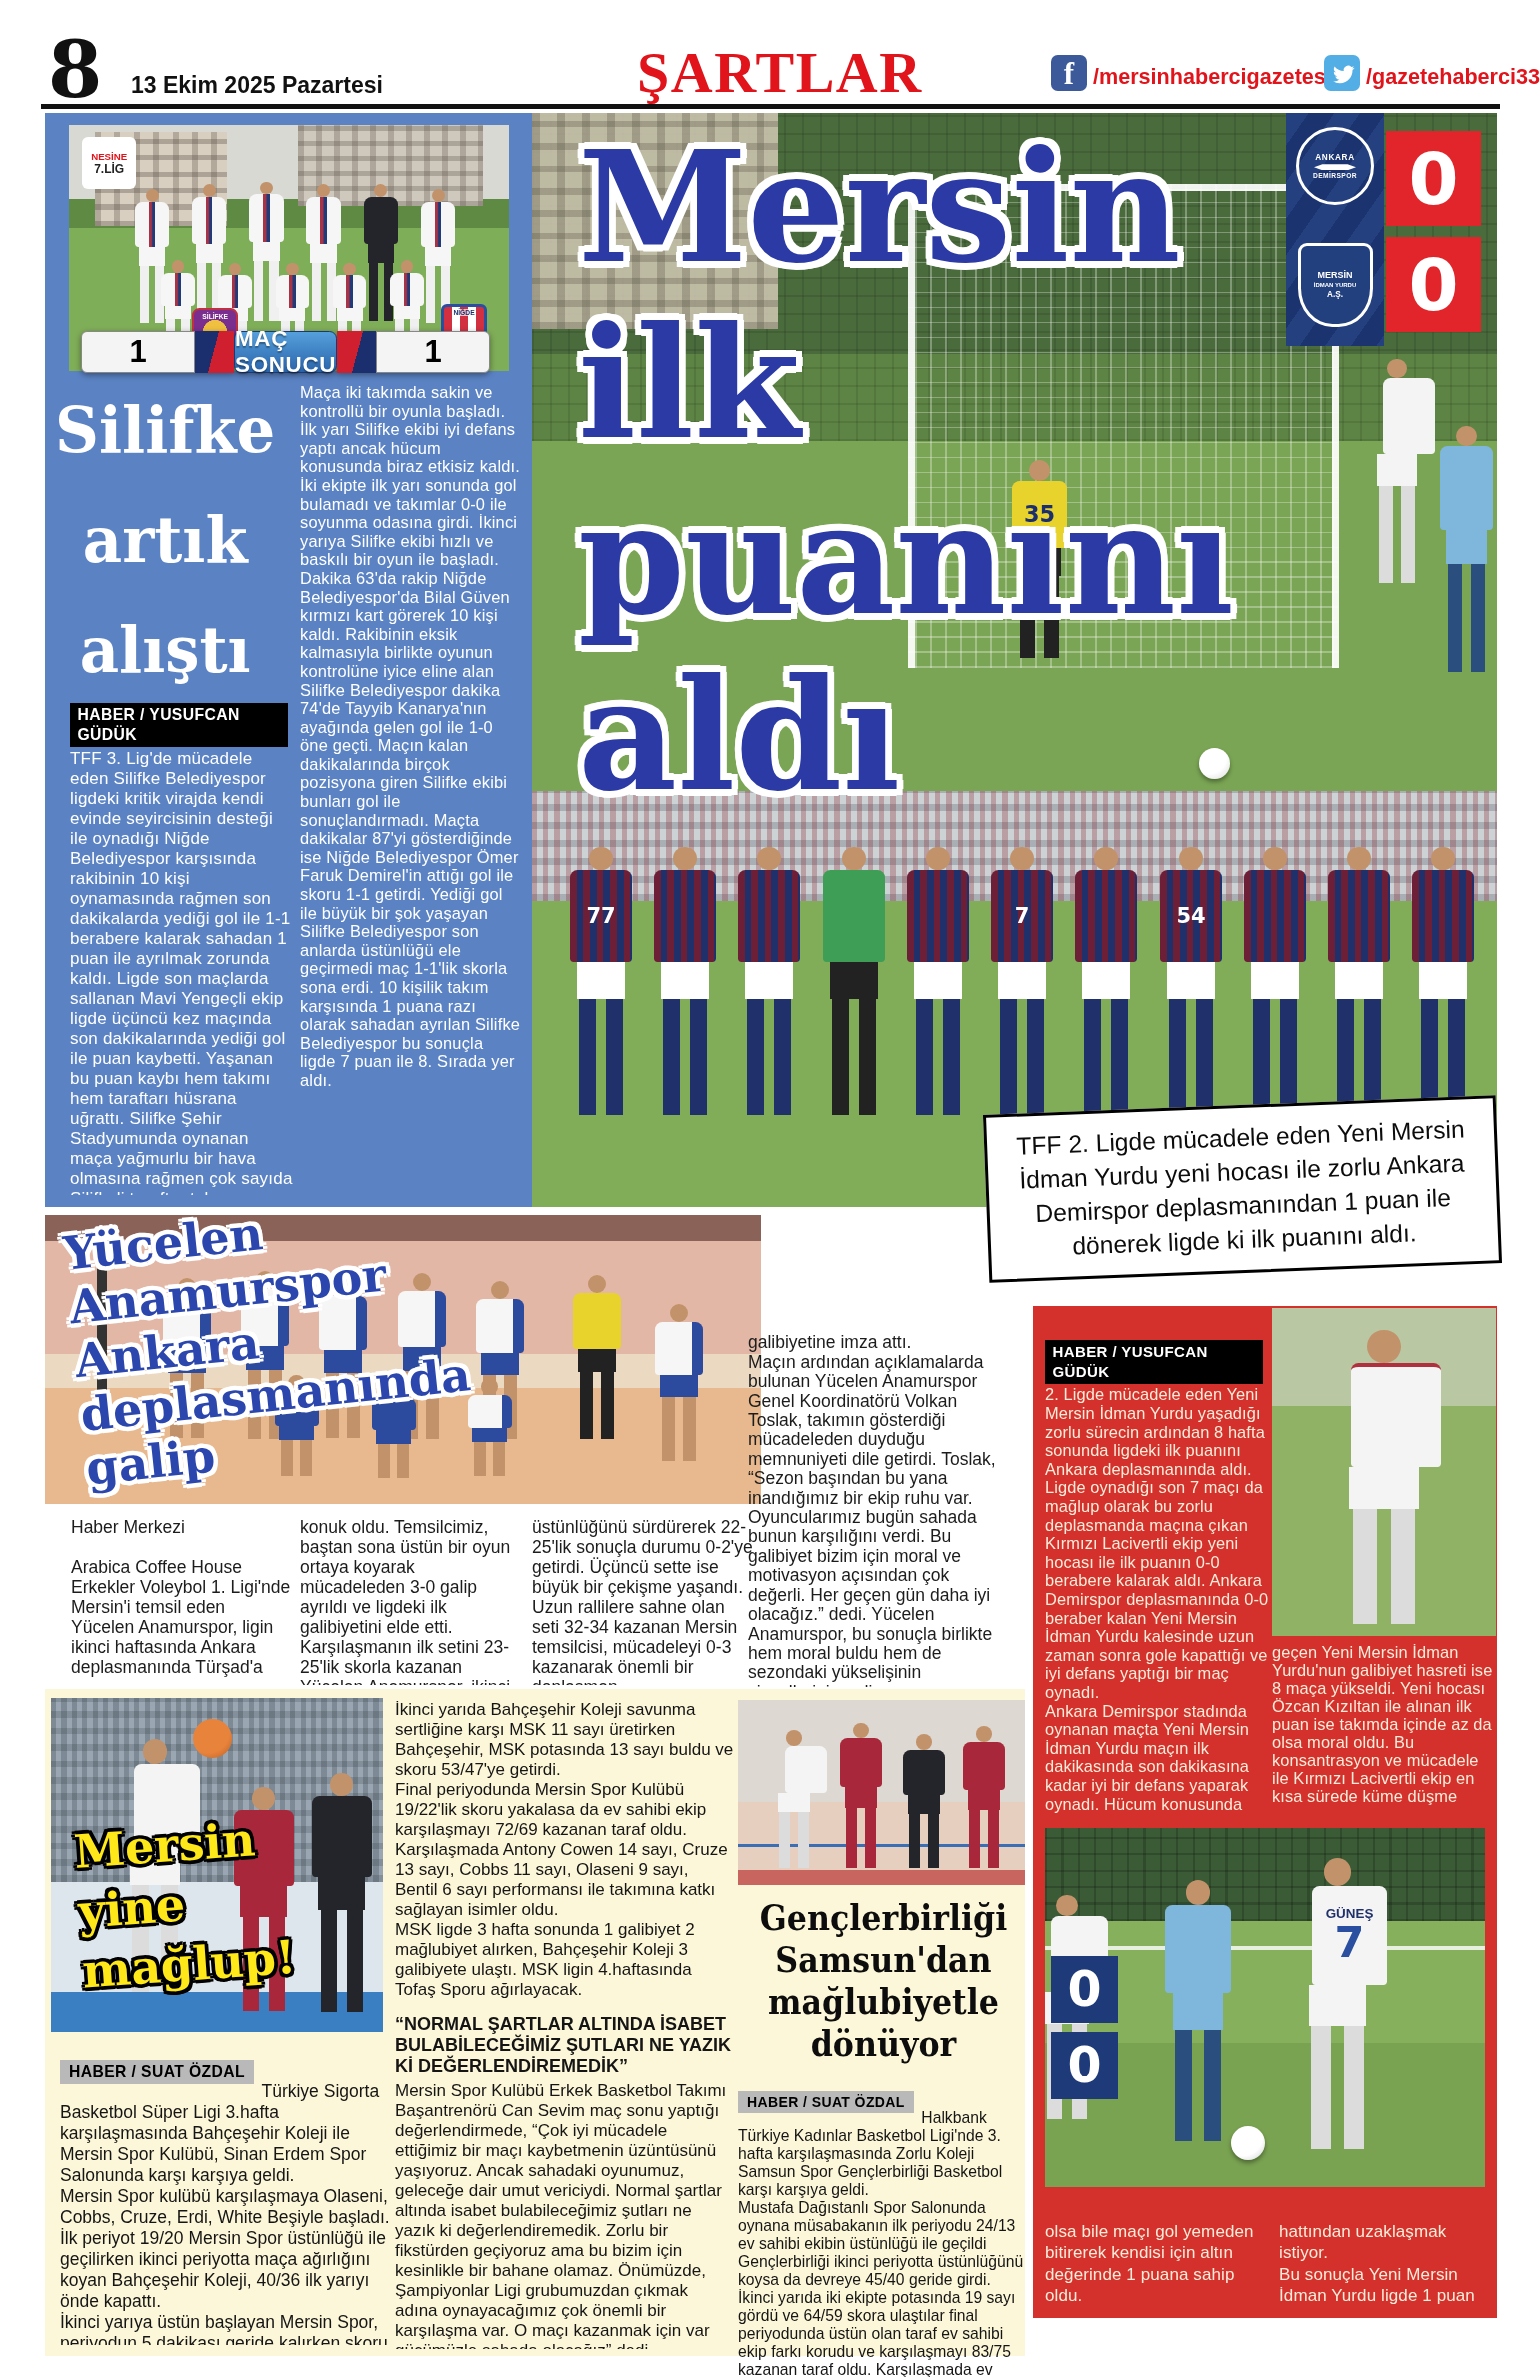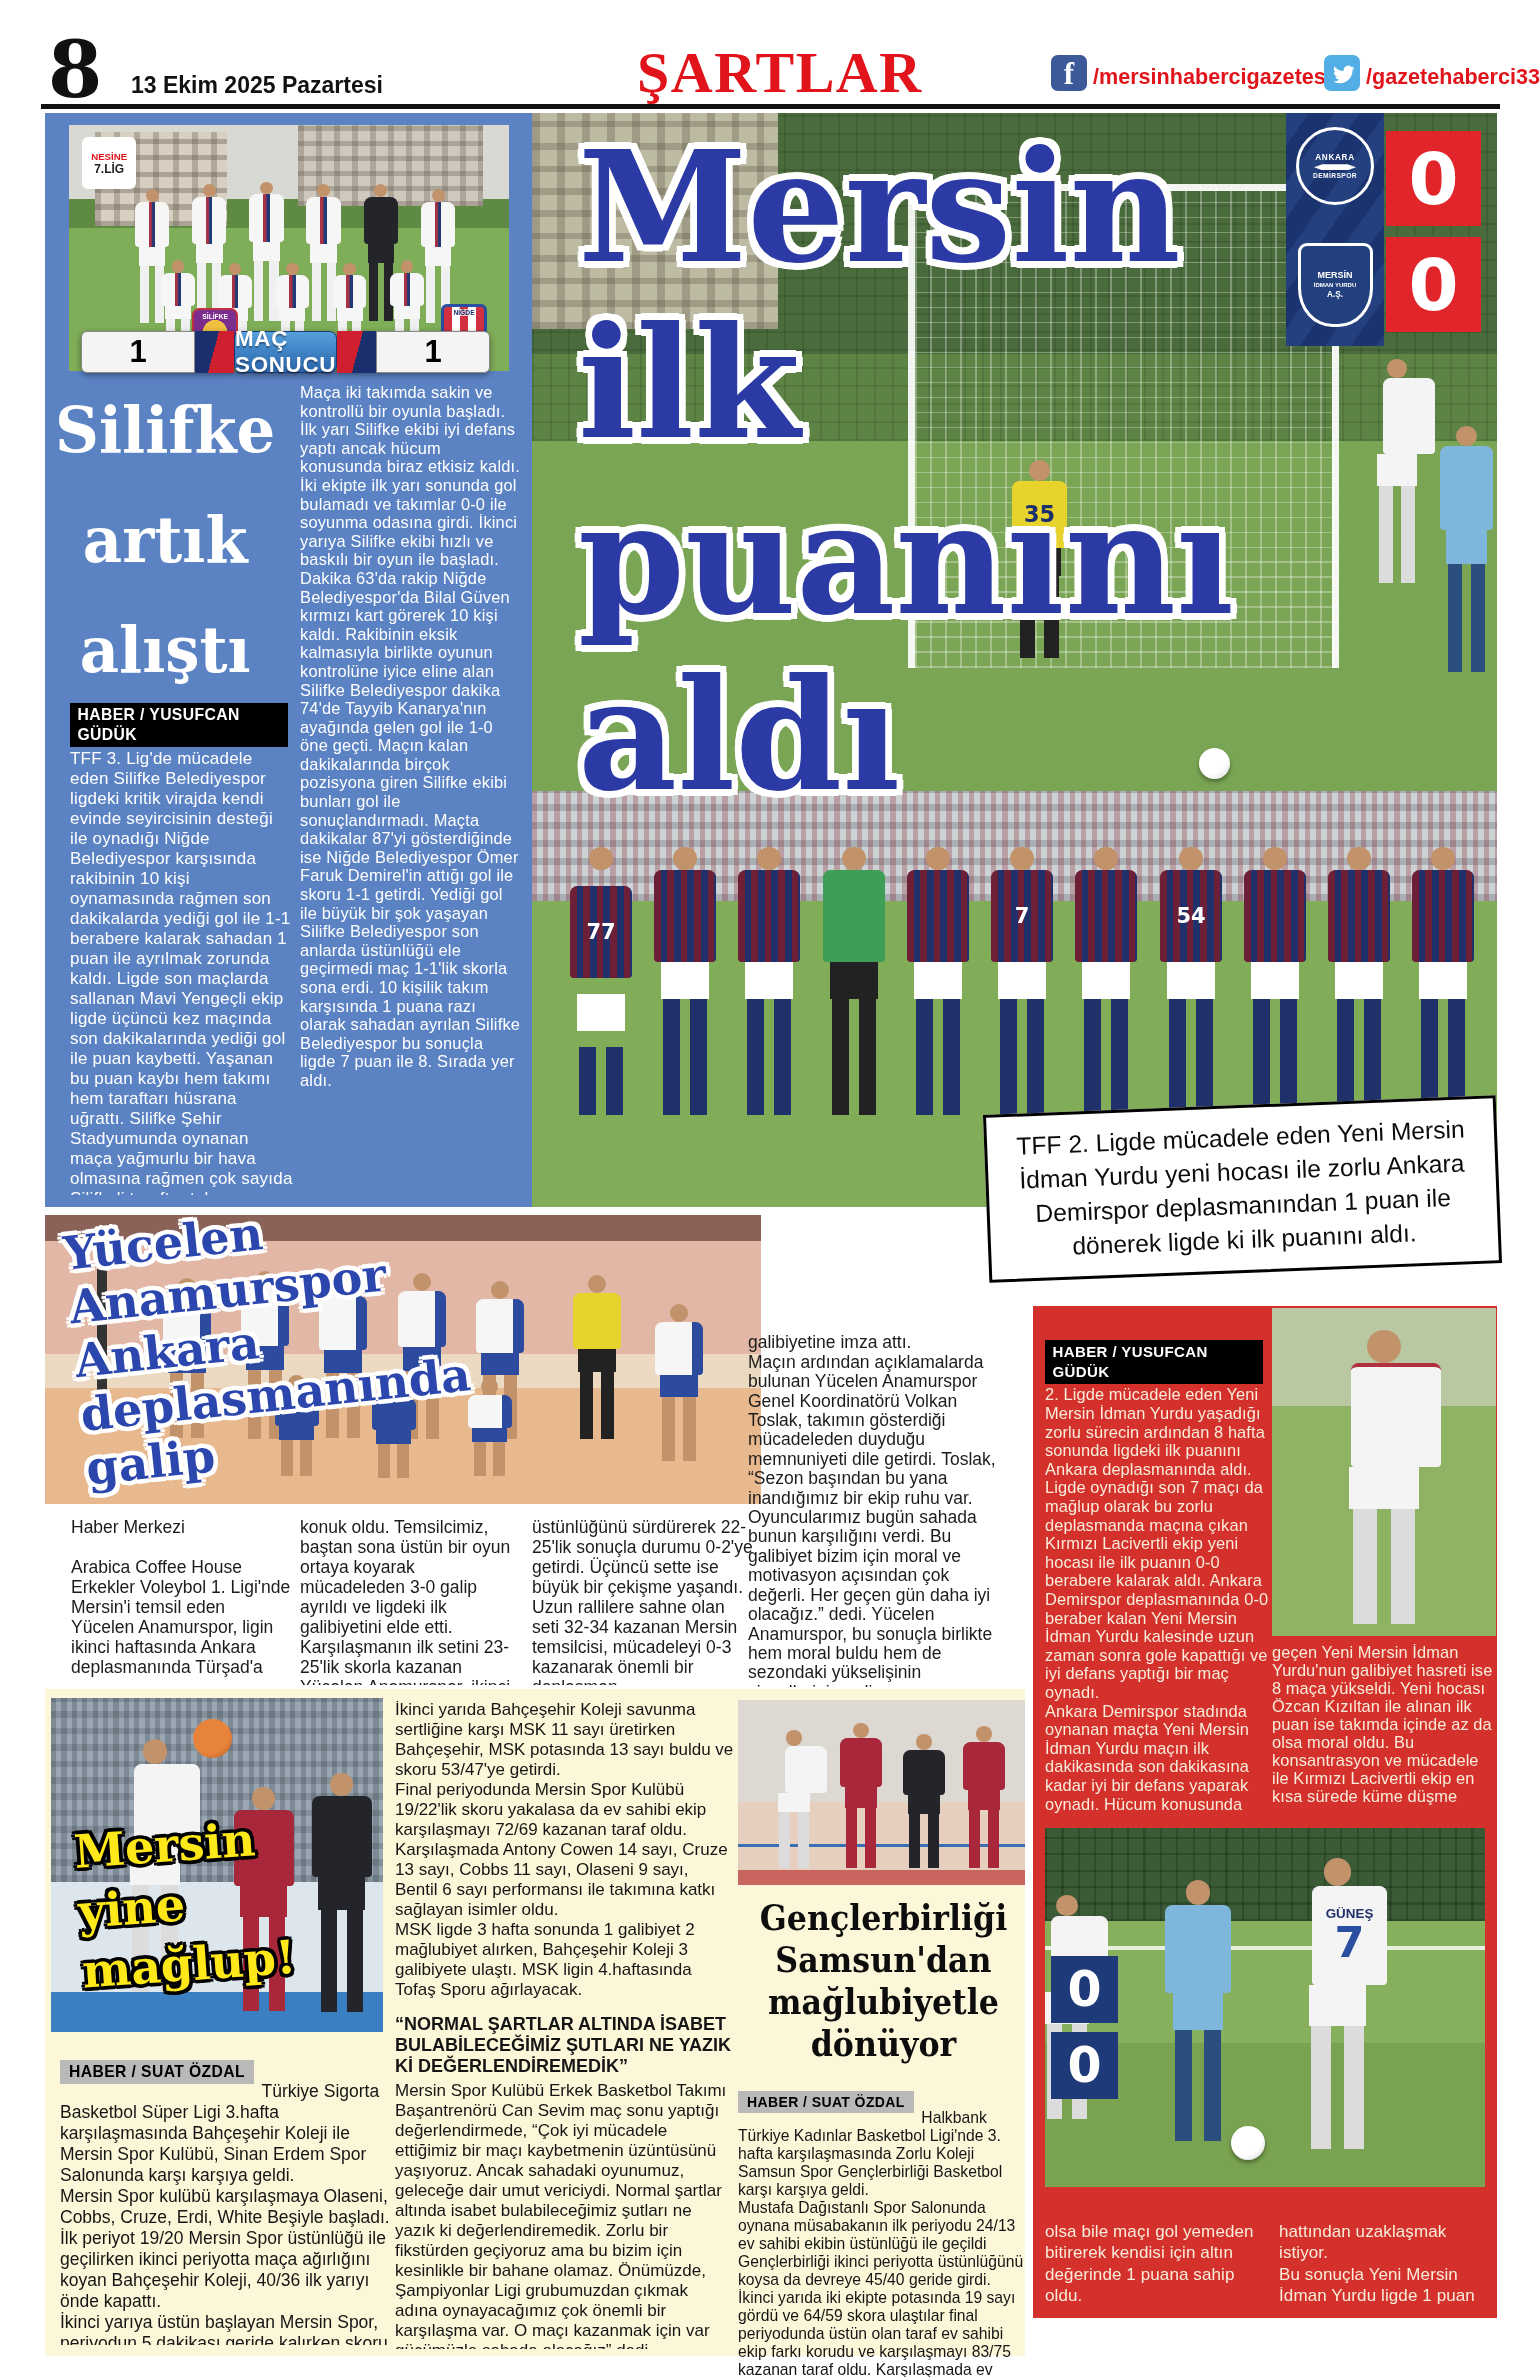--- a/index.html
+++ b/index.html
@@ -210,21 +210,21 @@
         <div class="head"></div>
         <div class="torso"></div>
         <div class="shorts"></div>
         <div class="legs"></div>
       </div>
 
     <div class="abs" style="left:667px;top:635px;width:31px;height:31px;border-radius:50%;background:radial-gradient(circle at 35% 30%,#fff 0 55%,#d8d8d8);box-shadow:0 3px 4.5px rgba(0,0,0,.35);"></div>
 
     <div class="abs" style="left:0;top:62%;width:100%;height:10%;background:repeating-linear-gradient(90deg,rgba(140,40,50,.30) 0 5.2px,transparent 5.2px 11.2px),repeating-linear-gradient(0deg,rgba(60,70,80,.25) 0 6.7px,transparent 6.7px 18px);"></div>
 
-    <div class="fig kit-msw" style="left:30px;top:734px;width:78px;height:268px;gap:16px;">
+    <div class="fig kit-msw" style="left:30px;top:734px;width:78px;height:268px;">
         <div class="head"></div>
         <div class="torso">
           <span class="num" style="font-size:21px;">77</span>
         </div>
         <div class="shorts"></div>
         <div class="legs"></div>
       </div>
     <div class="fig kit-msw" style="left:114px;top:734px;width:78px;height:268px;">
         <div class="head"></div>
         <div class="torso"></div>

